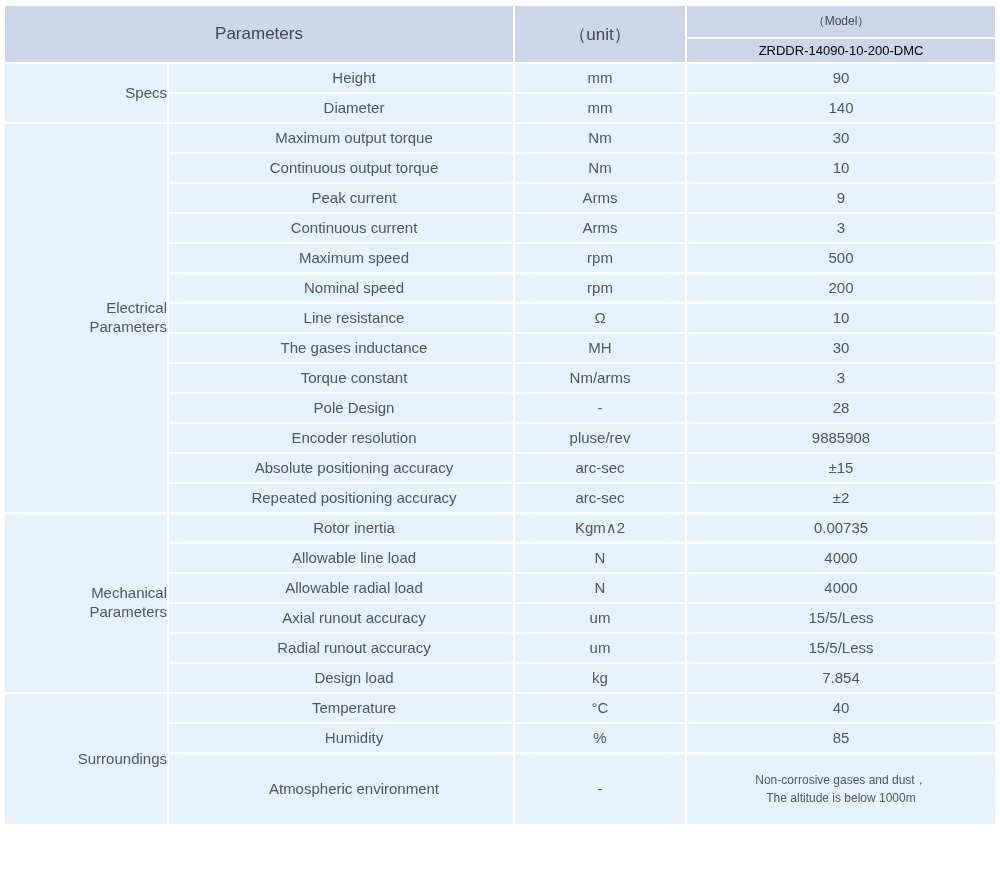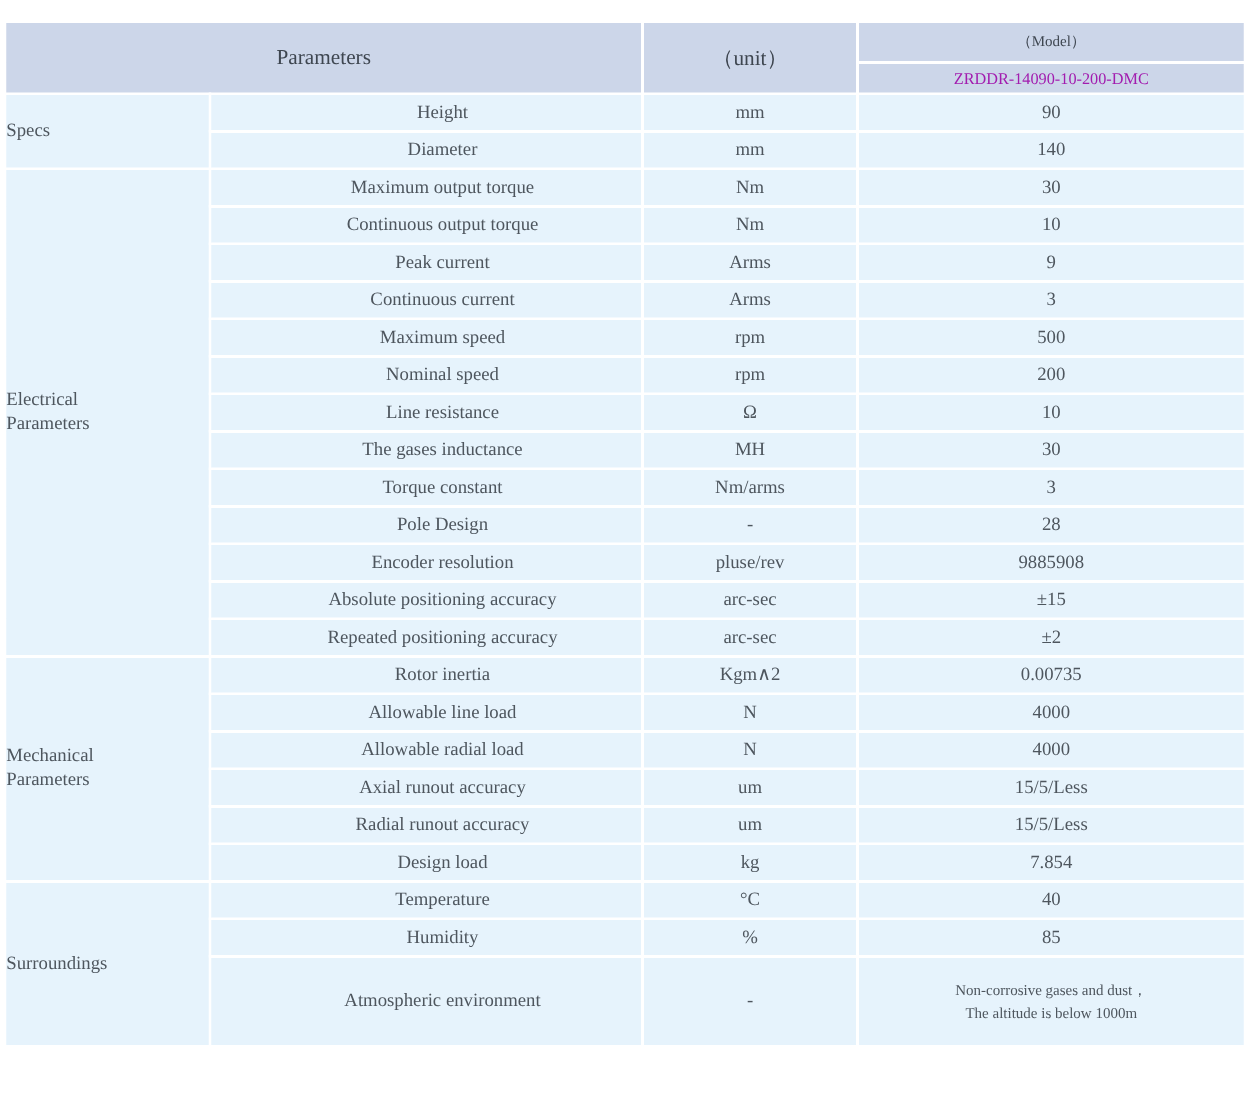--- a/index.html
+++ b/index.html
@@ -5,22 +5,21 @@
   html, body {
     margin: 0;
     padding: 0;
     background: #ffffff;
     font-family: "Liberation Sans", sans-serif;
   }
   .page {
     width: 816px;
     height: 881px;
     box-sizing: border-box;
-    padding: 16px 5px 0 3px;
-    font-family: Liberation Serif, serif;
+    padding: 4px 5px 0 3px;
   }
   table.spec-table {
     border-collapse: collapse;
     table-layout: fixed;
     width: 992px;
   }
   .spec-table th, .spec-table td {
     border: 2px solid #ffffff;
     padding: 0;
     overflow: hidden;
@@ -36,35 +35,35 @@
   .spec-table th.h-unit {
     font-size: 17px;
   }
   .spec-table th.h-model {
     font-size: 12px;
     height: 31px;
   }
   .spec-table th.h-model-sub {
     font-size: 13px;
     height: 23px;
-    color: #a21caf;
+    color: #000000;
     margin-left: 20px;
   }
   
   .spec-table tbody td {
     background: #e6f3fc;
     color: #4e565e;
     font-size: 15px;
     text-align: center;
     height: 28px;
     line-height: 1.25;
   }
   .spec-table td.group-cell {
     white-space: pre-line;
-    text-align: left;
+    text-align: right;
     font-size: 15px;
   }
   .spec-table td.param-cell {
     text-align: center;
     padding-left: 26px;
   }
   .spec-table tr.tall-row td {
     height: 70px;
   }
   .spec-table td.value-multiline {

